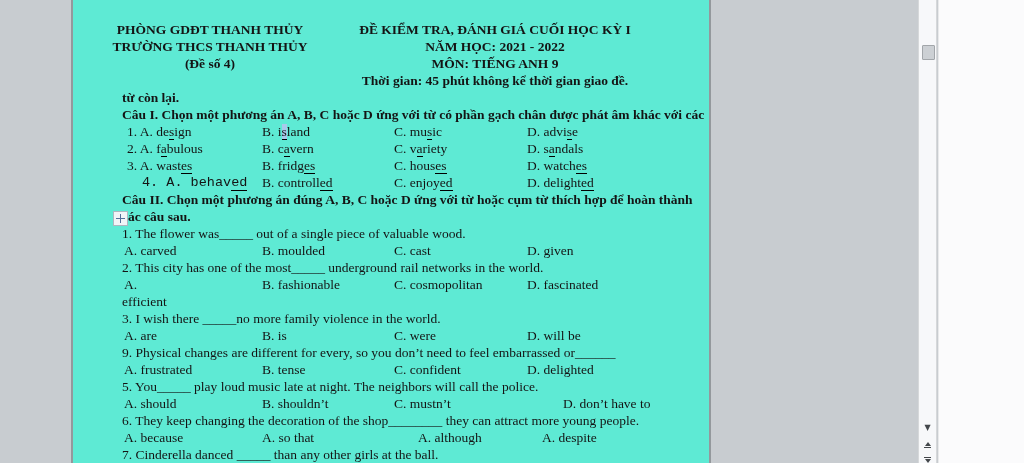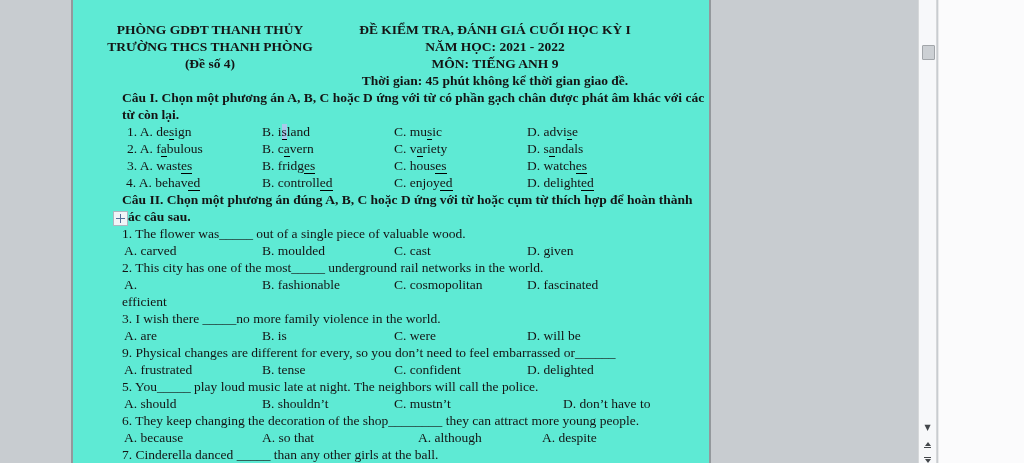--- a/index.html
+++ b/index.html
@@ -48,54 +48,54 @@
 <body>
 
 <div class="screen">
 
   <div class="page">
     <div class="content">
 
       <div class="header">
         <div class="h-left">
           <div class="line b">PHÒNG GDĐT THANH THỦY</div>
-          <div class="line b">TRƯỜNG THCS THANH PHÒNG</div>
+          <div class="line b">TRƯỜNG THCS THANH THỦY</div>
           <div class="line b">(Đề số 4)</div>
         </div>
         <div class="h-right">
           <div class="line b">ĐỀ KIỂM TRA, ĐÁNH GIÁ CUỐI HỌC KỲ I</div>
           <div class="line b">NĂM HỌC: 2021 - 2022</div>
           <div class="line b">MÔN: TIẾNG ANH 9</div>
           <div class="line bi">Thời gian: 45 phút không kể thời gian giao đề.</div>
         </div>
       </div>
 
+      <div class="line bi">từ còn lại.</div>
       <div class="line bi">Câu I. Chọn một phương án A, B, C hoặc D ứng với từ có phần gạch chân được phát âm khác với các</div>
-      <div class="line bi">từ còn lại.</div>
       <div id="s1-rows">
           <div class="line optrow">
             <span class="opt" style="left: 5px;">1. A. de<span class="u">s</span>ign</span>
             <span class="opt" style="left: 140px;">B. i<span class="u sel">s</span>land</span>
             <span class="opt" style="left: 272px;">C. mu<span class="u">s</span>ic</span>
             <span class="opt" style="left: 405px;">D. advi<span class="u">s</span>e</span>
           </div>
           <div class="line optrow">
             <span class="opt" style="left: 5px;">2. A. f<span class="u">a</span>bulous</span>
             <span class="opt" style="left: 140px;">B. c<span class="u">a</span>vern</span>
             <span class="opt" style="left: 272px;">C. v<span class="u">a</span>riety</span>
             <span class="opt" style="left: 405px;">D. s<span class="u">a</span>ndals</span>
           </div>
           <div class="line optrow">
             <span class="opt" style="left: 5px;">3. A. wast<span class="u">es</span></span>
             <span class="opt" style="left: 140px;">B. fridg<span class="u">es</span></span>
             <span class="opt" style="left: 272px;">C. hous<span class="u">es</span></span>
             <span class="opt" style="left: 405px;">D. watch<span class="u">es</span></span>
           </div>
           <div class="line optrow">
-            <span class="opt" style="left: 4px;">4. A. behav<span class="u">ed</span></span>
+            <span class="opt" style="left: 20px; font-family: Liberation Mono, monospace;">4. A. behav<span class="u">ed</span></span>
             <span class="opt" style="left: 140px;">B. controll<span class="u">ed</span></span>
             <span class="opt" style="left: 272px;">C. enjoy<span class="u">ed</span></span>
             <span class="opt" style="left: 405px;">D. delight<span class="u">ed</span></span>
           </div>
         </div>
 
       <div class="line bi">Câu II. Chọn một phương án đúng A, B, C hoặc D ứng với từ hoặc cụm từ thích hợp để hoàn thành</div>
       <div class="line bi">các câu sau.</div>
       <div id="s2-rows">
           <div class="line">1. The flower was_____ out of a single piece of valuable wood.</div>

